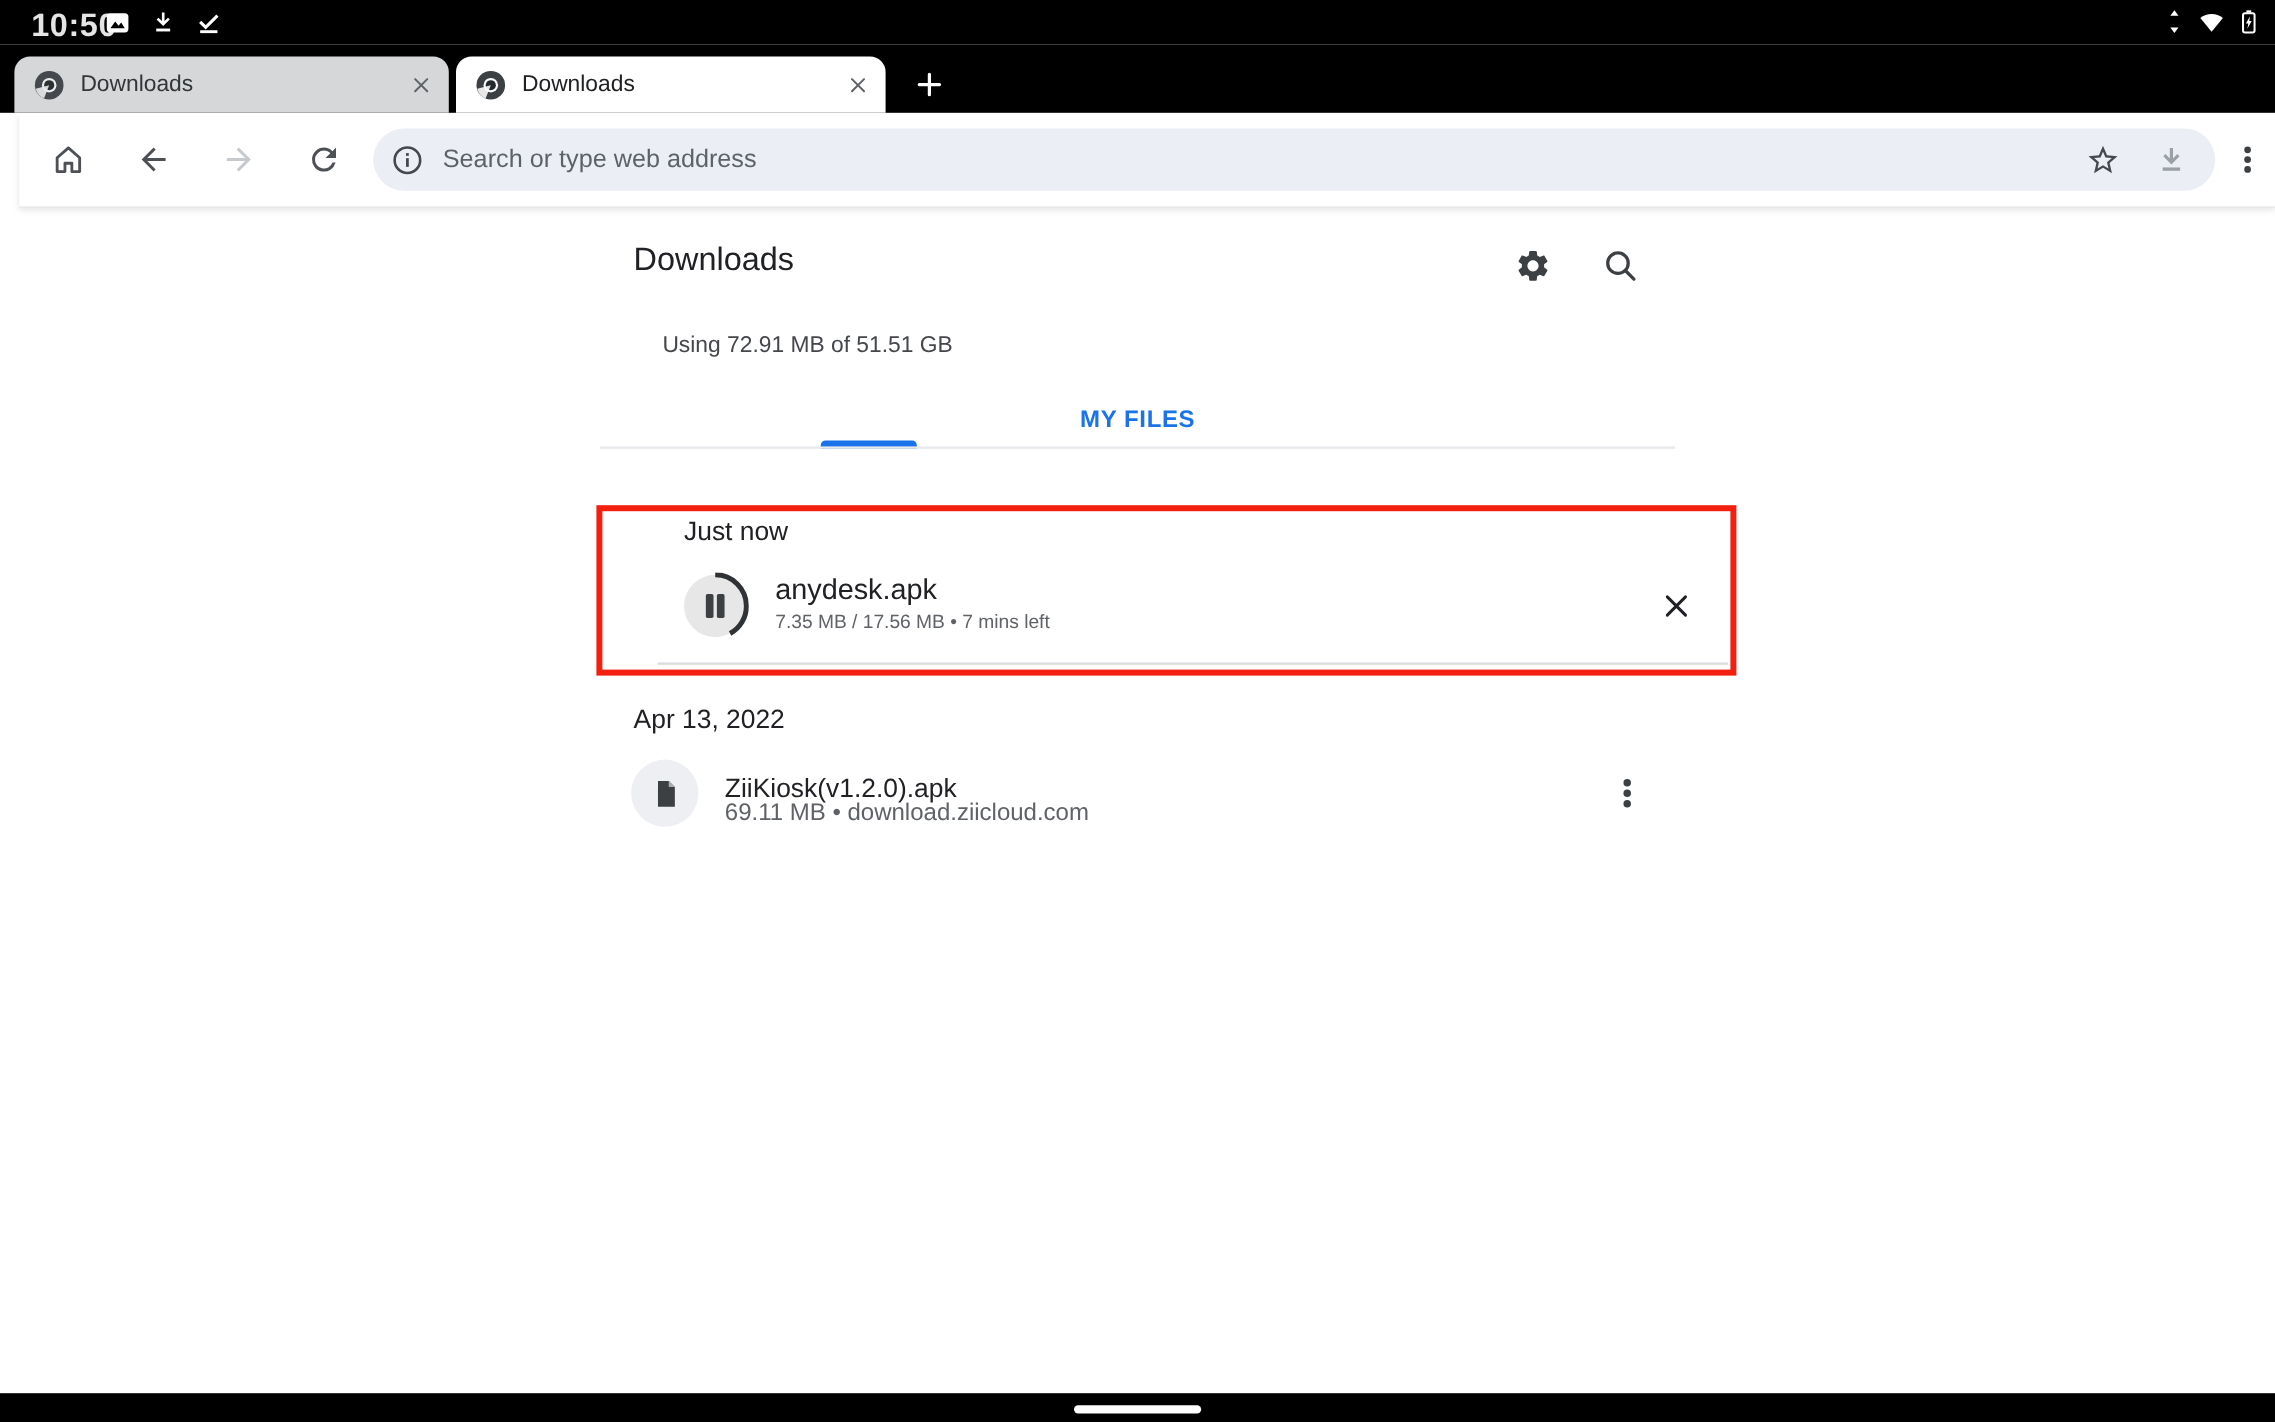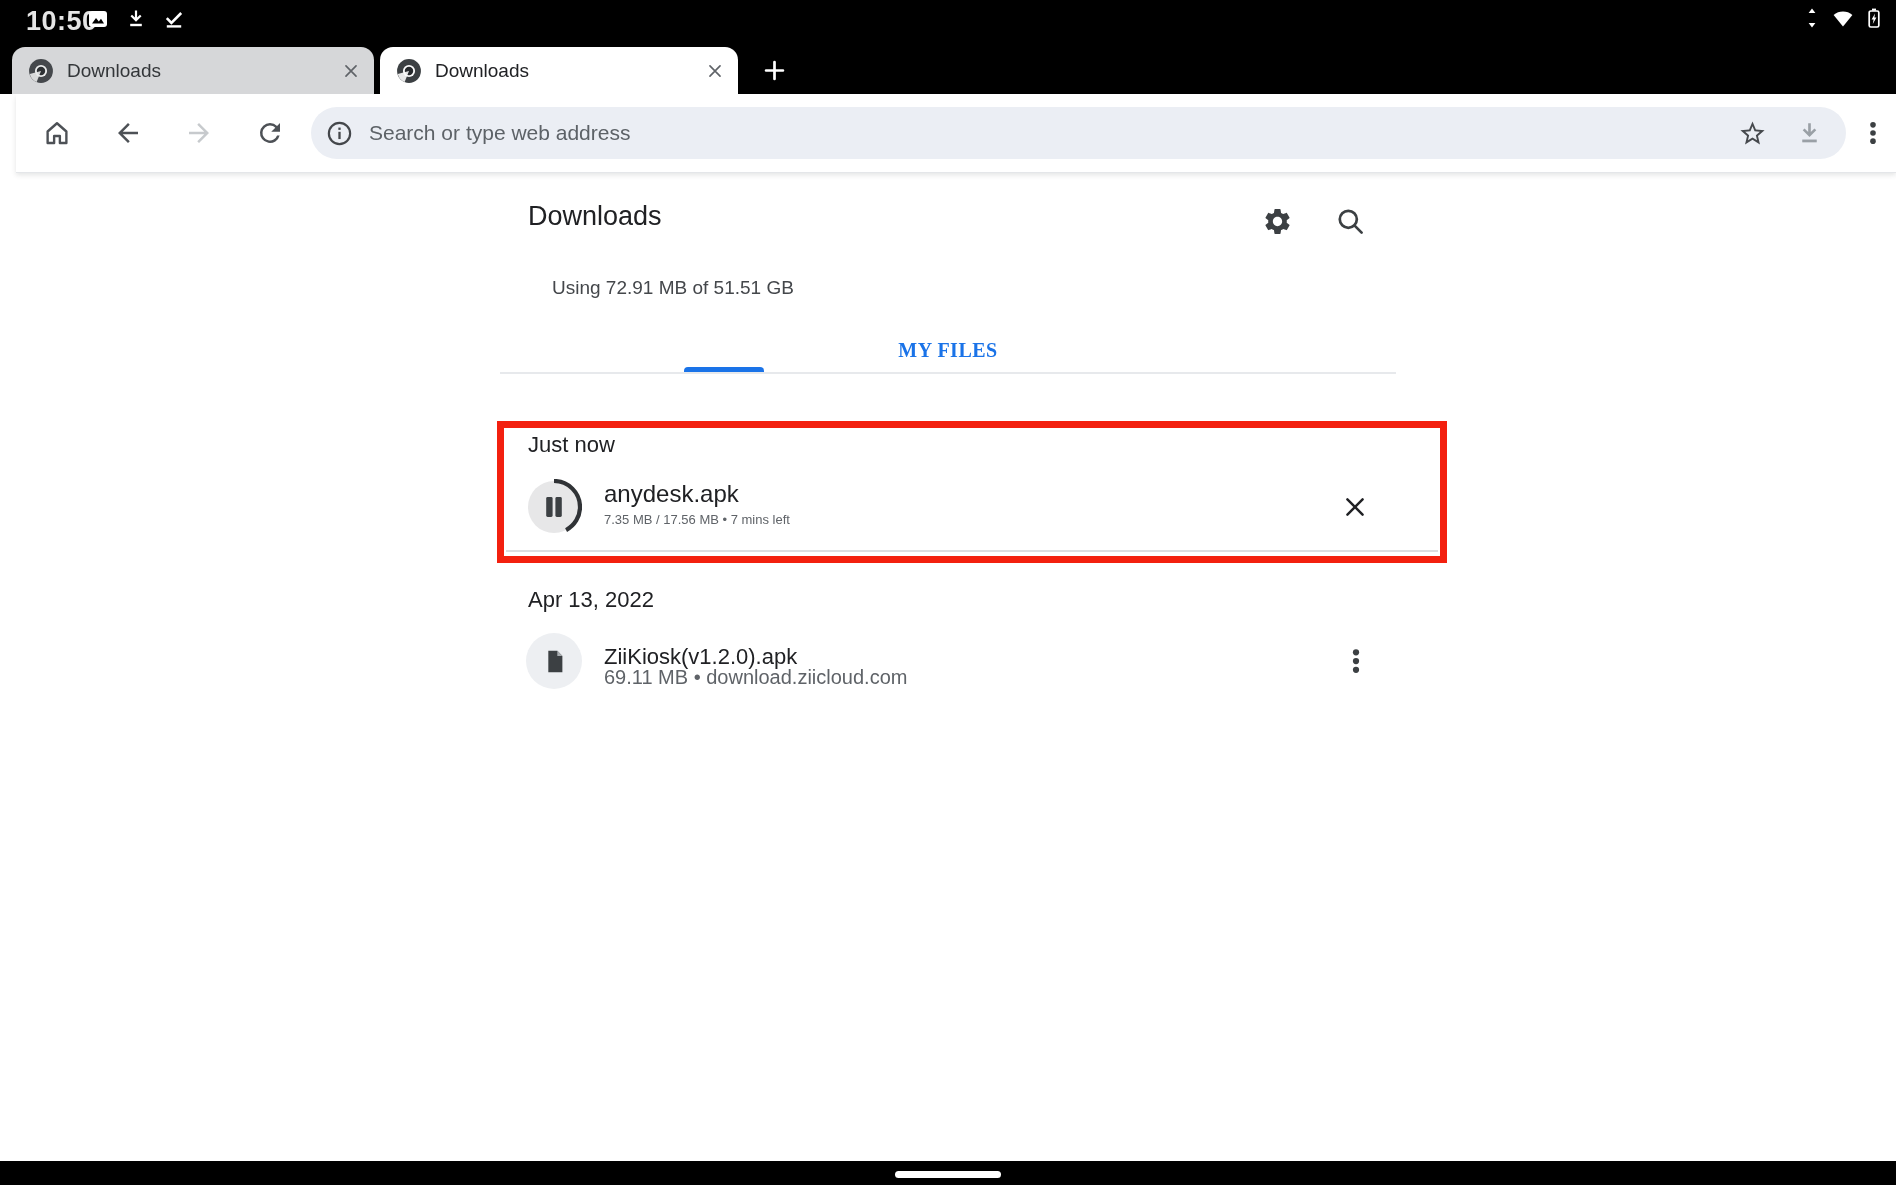--- a/index.html
+++ b/index.html
@@ -35,33 +35,33 @@
   .omnibox input::placeholder { color:#5d6267; opacity:1; }
   .ob-icon { width:29px; height:29px; flex:0 0 auto; }
   .ob-gap { width:28px; flex:0 0 auto; }
   
   .content { position:absolute; top:172px; left:0; right:0; bottom:24px; background:#fff; }
   .page-title { position:absolute; left:528px; top:29px; font-size:27px; color:#202124; }
   .icon-btn-36 { position:absolute; width:36px; height:36px; display:flex; align-items:center; justify-content:center; }
   .storage { position:absolute; left:552px; top:105px; font-size:19px; color:#44474b; }
   .filter-tabs { position:absolute; left:500px; top:154px; width:896px; height:48px; display:flex; }
   .ftab { flex:1; display:flex; align-items:center; justify-content:center; font-size:20px; font-weight:bold; letter-spacing:.5px; color:#5f6368; }
-  .ftab.accent-text { color:#1a73e8;font-family:Liberation Serif, serif; }
+  .ftab.accent-text { color:#1a73e8; }
   .filter-indicator { position:absolute; left:184px; bottom:0; width:80px; height:7px; border-radius:4px 4px 0 0; background:#1a73e8; }
   .tabs-divider { position:absolute; left:500px; top:200px; width:896px; height:2px; background:#e7e9ec; }
   
-  .highlight-box { position:absolute; left:497px; top:249px; width:950px; height:142px; border:7px solid #a3a3a3; }
+  .highlight-box { position:absolute; left:497px; top:249px; width:950px; height:142px; border:5px solid #a3a3a3;padding-left:44px; }
   .hb-inner { position:relative; width:100%; height:100%; }
   .group-header { font-size:22px; color:#202124; }
   .hb-inner .group-header { position:absolute; left:24px; top:4px; }
   .dl-row-icon { position:absolute; left:22px; top:51px; width:56px; height:56px; }
   .progress-base { position:absolute; inset:2px; border-radius:50%; background:#e7e7e8; }
   .progress-svg { position:absolute; inset:0; width:56px; height:56px; }
   .dl-name { position:absolute; left:100px; top:52px; font-size:24px; color:#202124; }
-  .dl-meta { position:absolute; left:100px; top:84px; font-size:13px; color:#5f6368; }
+  .dl-meta { position:absolute; left:100px; top:84px; font-size:16px; color:#5f6368; }
   .hb-close { position:absolute; left:836px; top:64px; width:30px; height:30px; display:flex; align-items:center; justify-content:center; }
   .hb-divider { position:absolute; left:2px; right:2px; bottom:4px; height:2px; background:#dbdde0; }
   
   .group2-header { position:absolute; left:528px; top:415px; }
   .file-row-icon { position:absolute; left:526px; top:461px; width:56px; height:56px; border-radius:50%;
                    background:#edeff2; display:flex; align-items:center; justify-content:center; }
   .file-name { position:absolute; left:604px; top:462px; font-size:22px; color:#202124;margin-top:10px; }
   .file-meta { position:absolute; left:604px; top:494px; font-size:20px; color:#5f6368; }
   .row-kebab { position:absolute; left:1338px; top:470px; width:36px; height:38px; display:flex; align-items:center; justify-content:center; }
   

